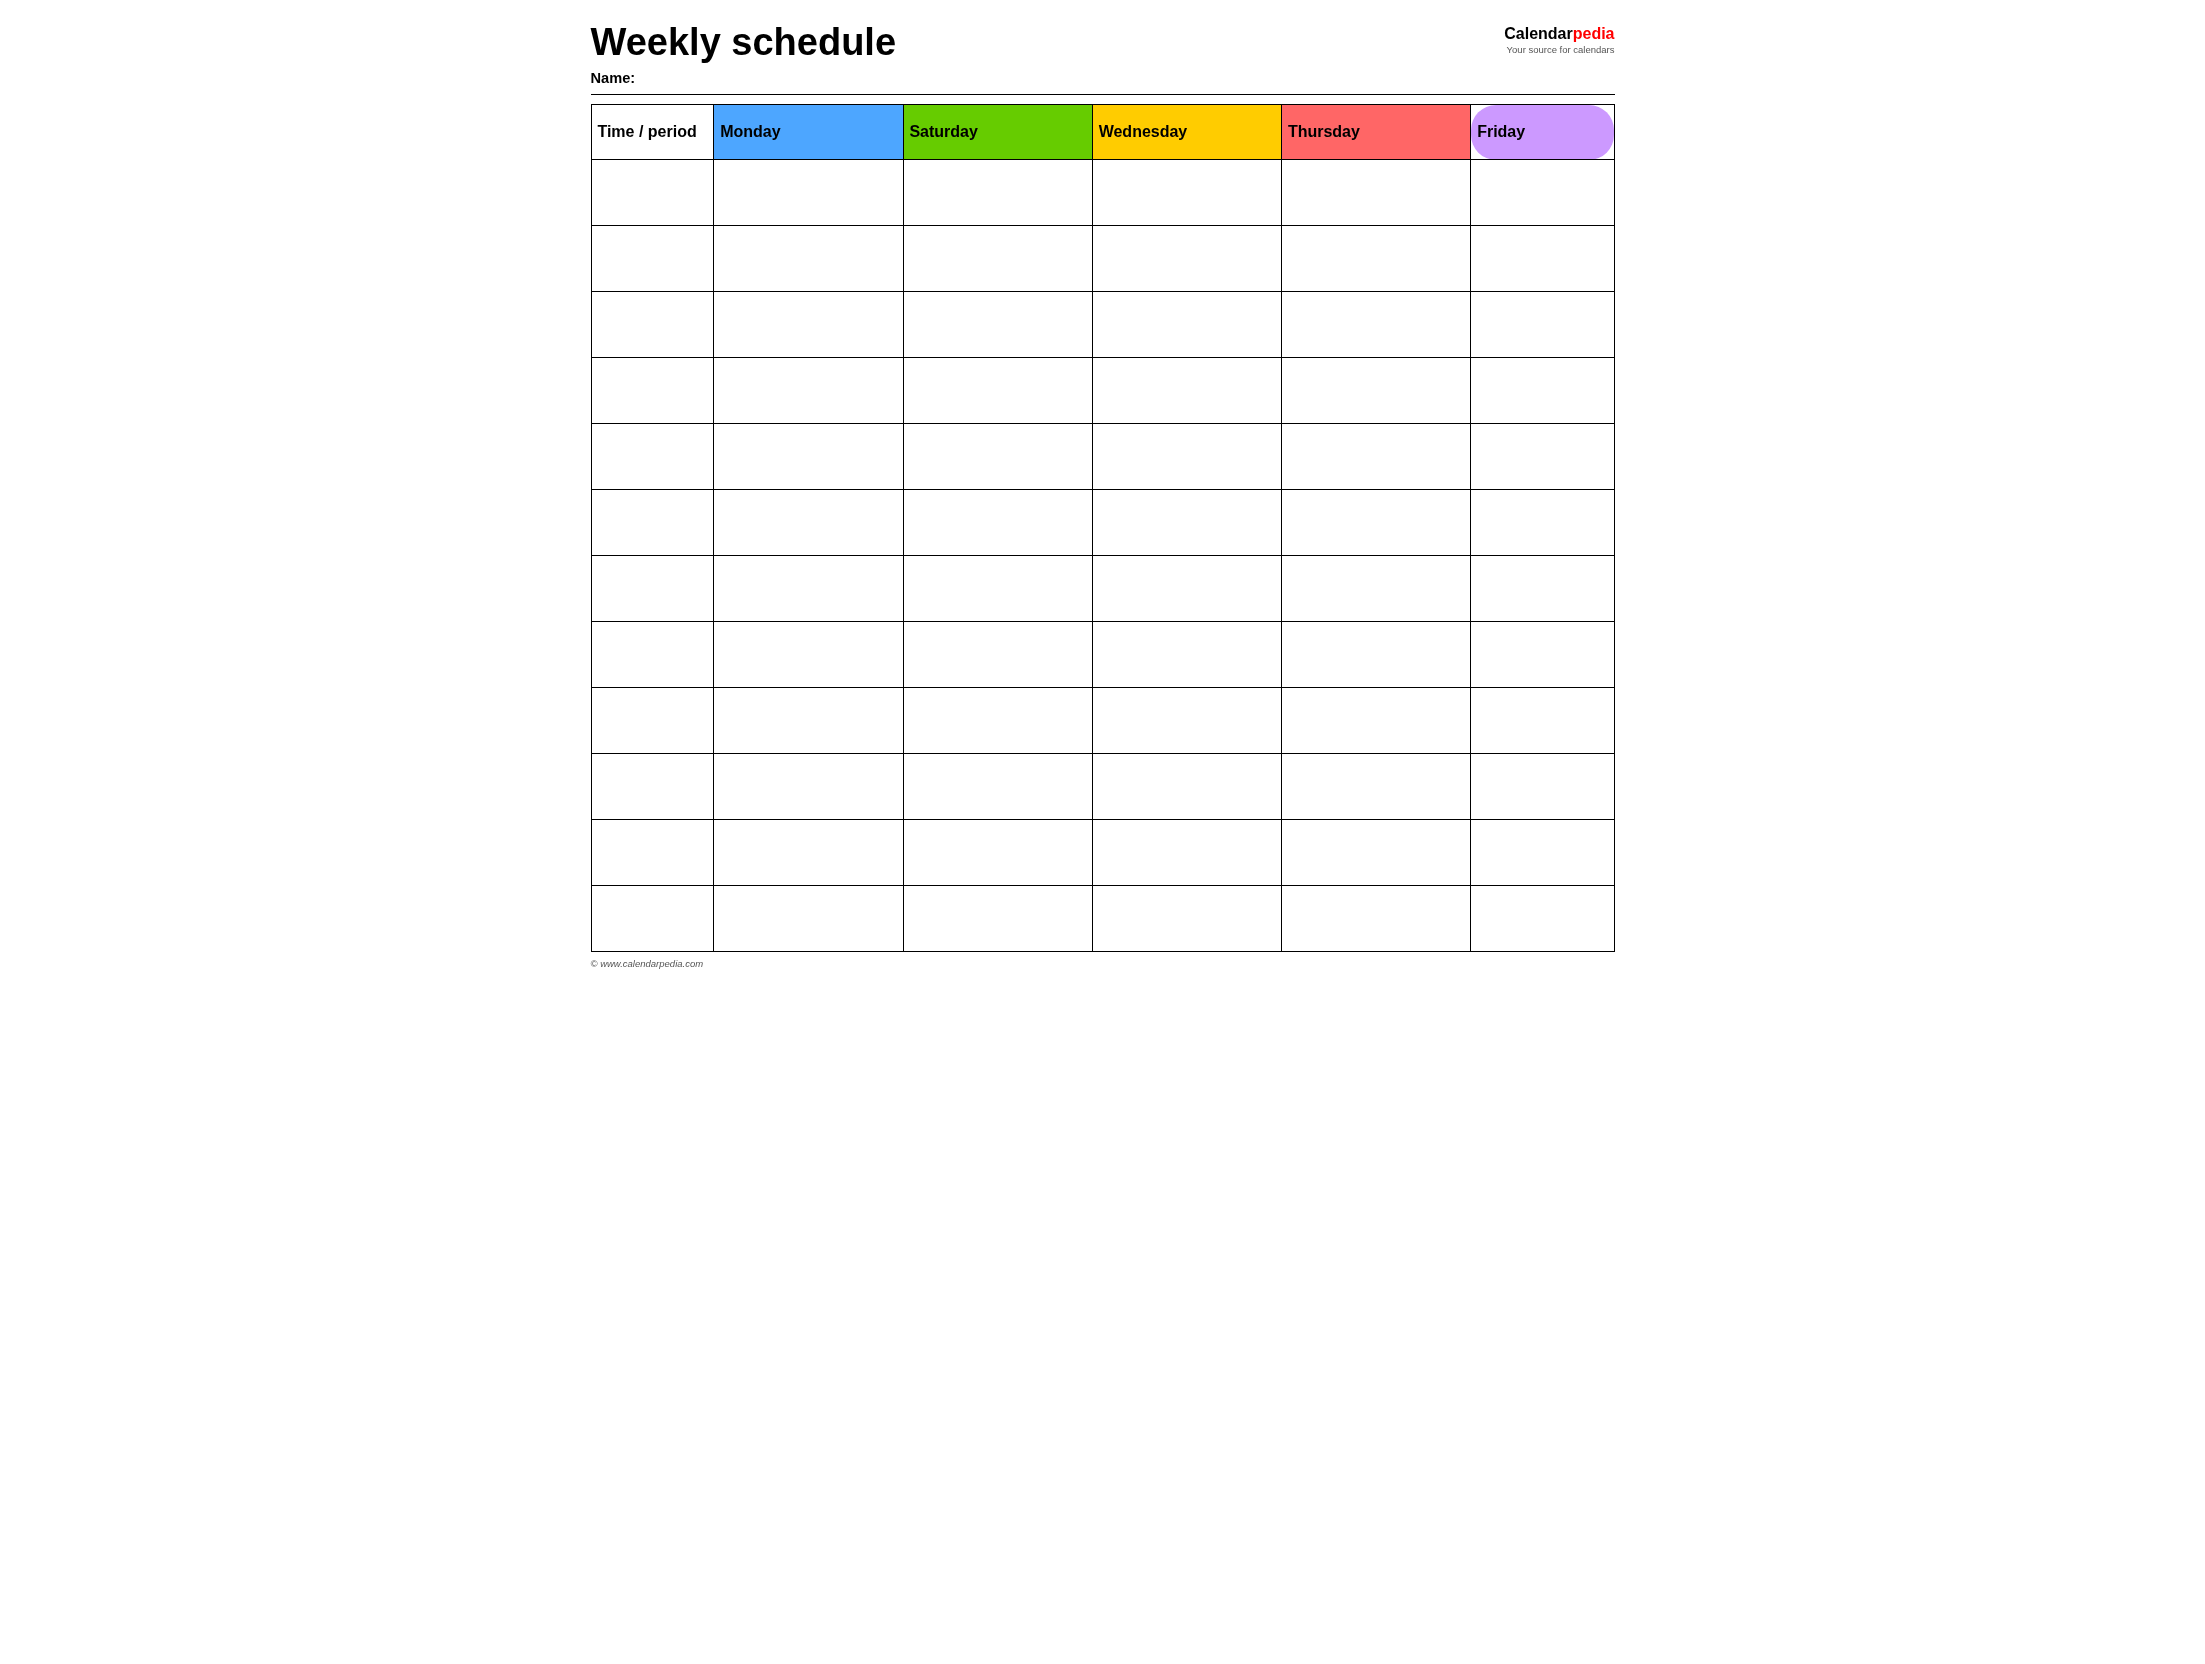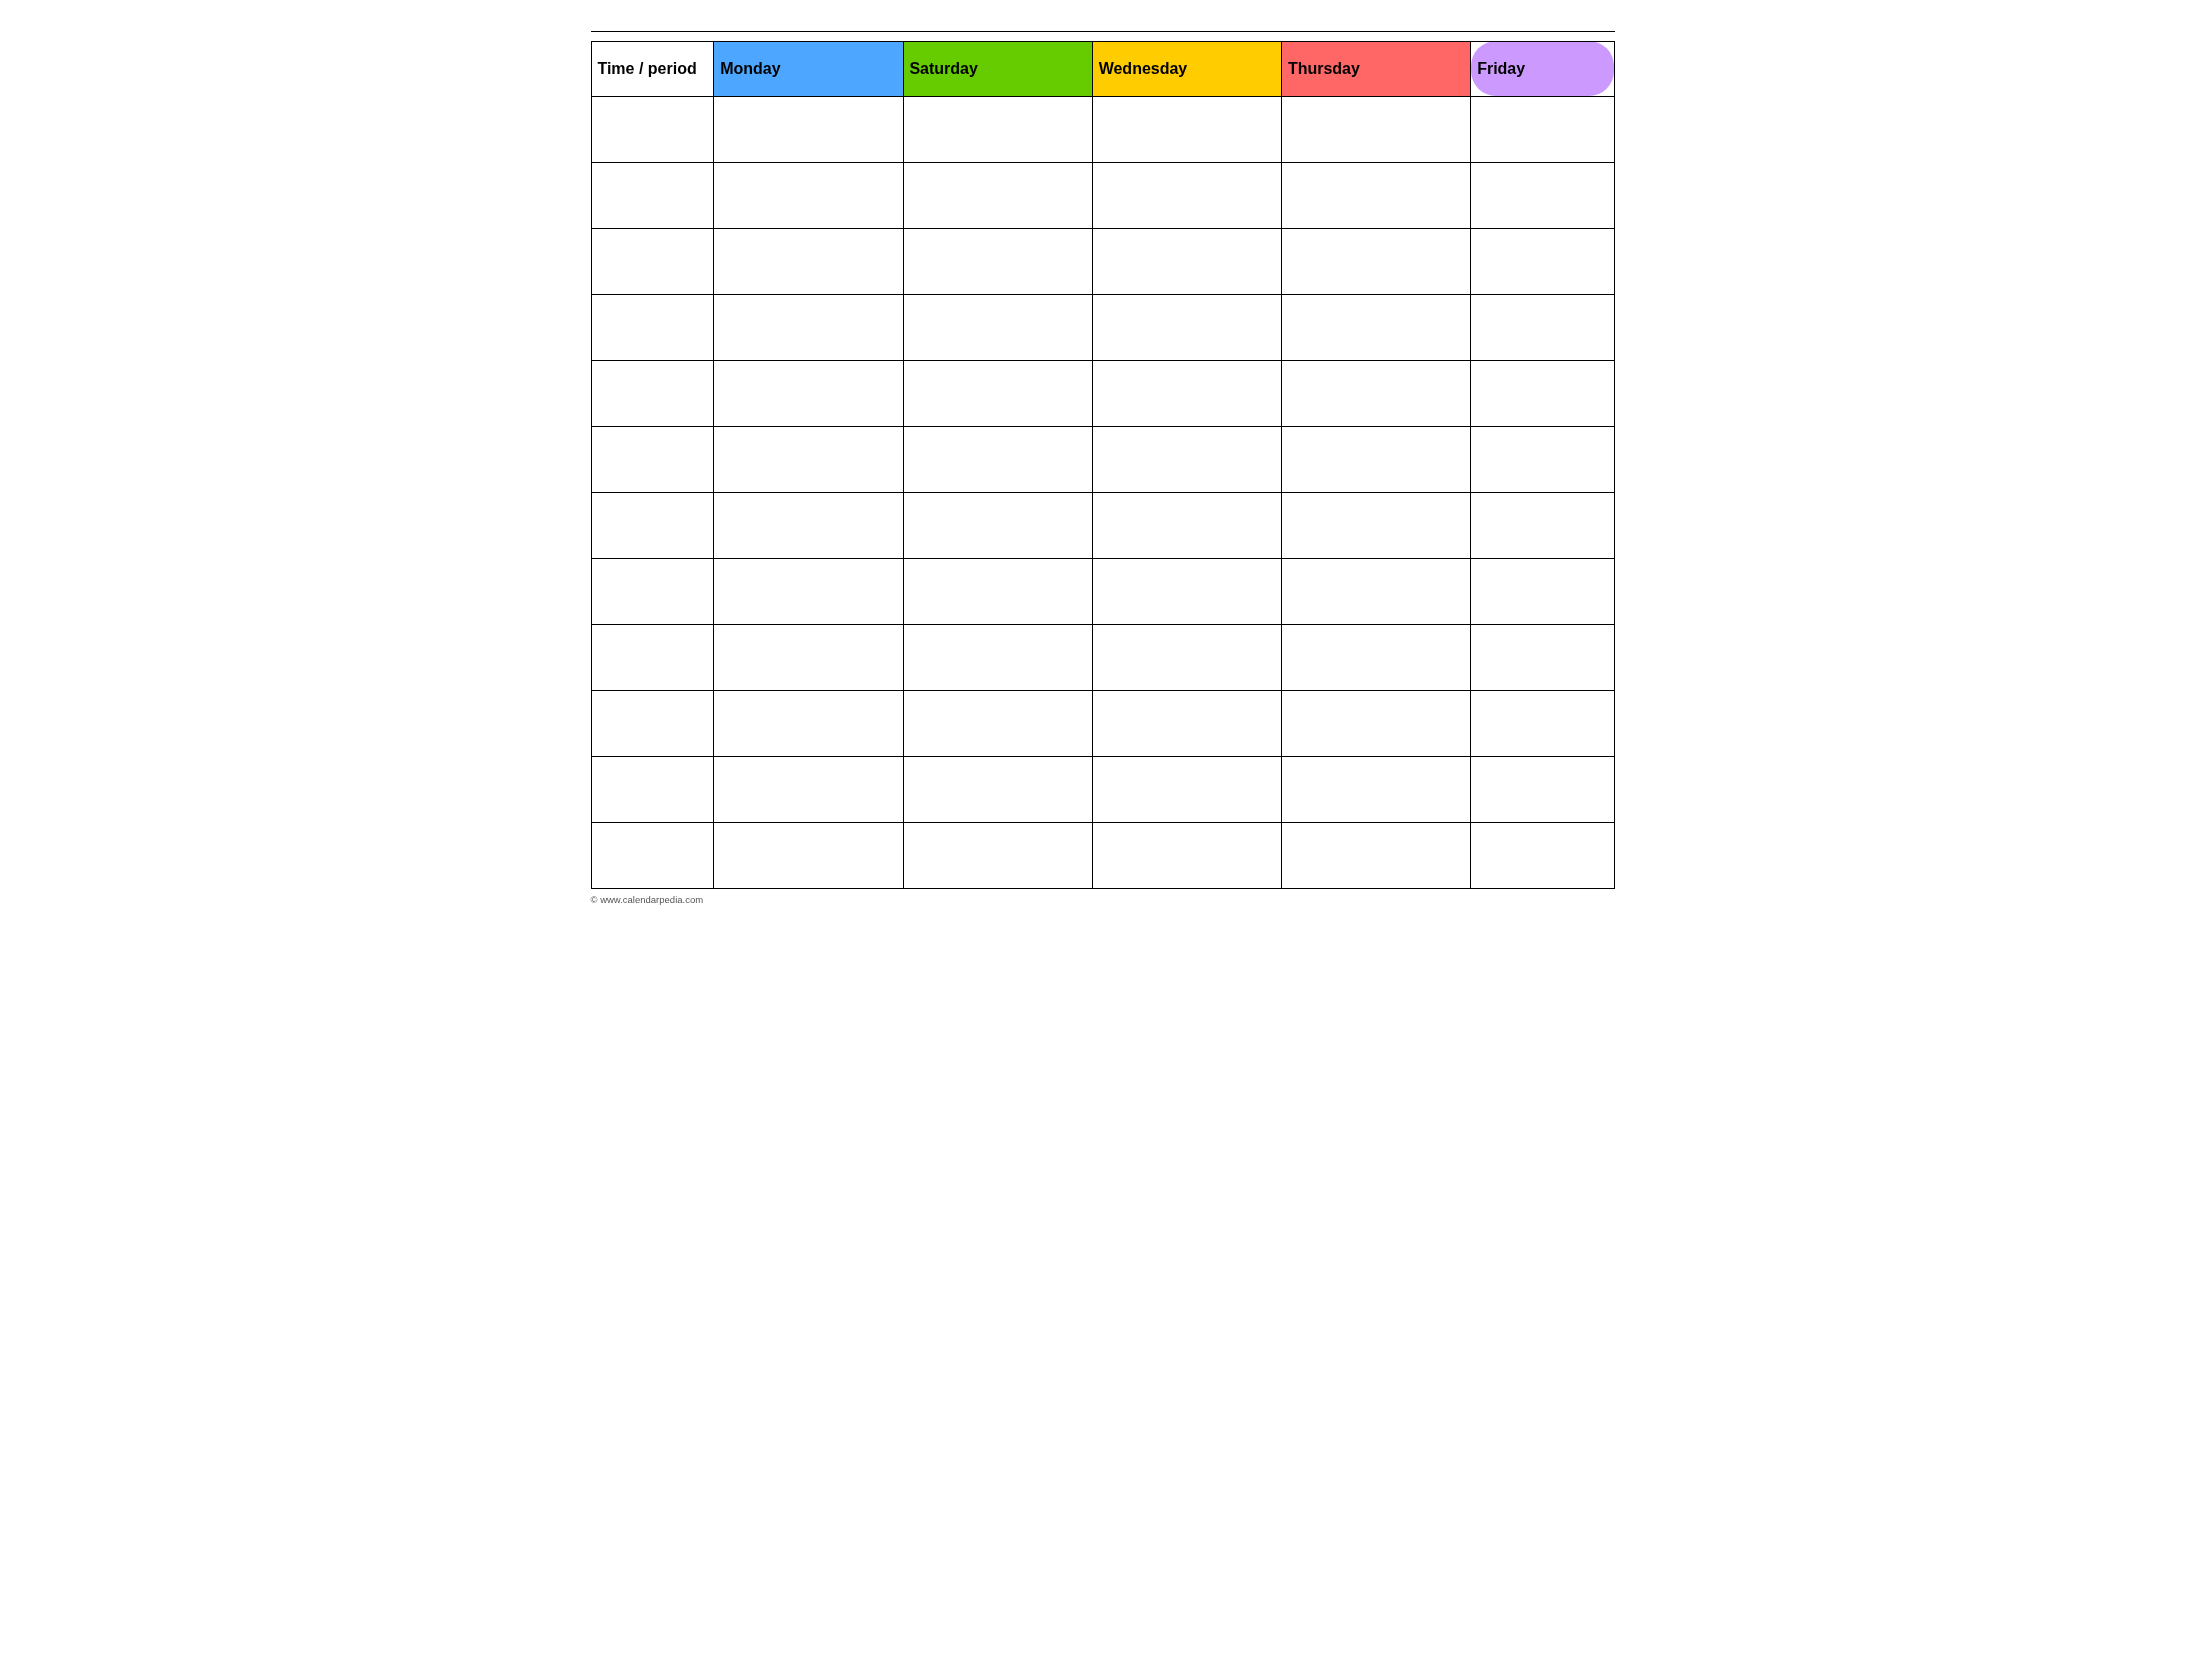--- a/index.html
+++ b/index.html
@@ -140,27 +140,40 @@
     }
 
     .td-time {
       border-right: 2.2px solid #000000;
     }
 
     .footer-section {
       margin-top: 5.9px;
       font-size: 9.5px;
       color: #555555;
+      font-style: italic;
     }
   </style>
 </head>
 <body>
 
 <div class="page-wrapper">
 
+  <div class="header-section">
+    <div class="title-area">
+      <div class="page-title">Weekly schedule</div>
+      <div class="name-label">Name:</div>
+    </div>
+    <div class="logo-area">
+      <div class="logo-text">
+        <span class="calendar">Calendar</span><span class="pedia">pedia</span>
+      </div>
+      <div class="logo-tagline">Your source for calendars</div>
+    </div>
+  </div>
 
   <hr class="divider-line">
 
   <table class="schedule-table">
     <thead>
       <tr>
         <th class="th-time">
           <span>Time / period</span>
         </th>
         <th class="th-monday">

